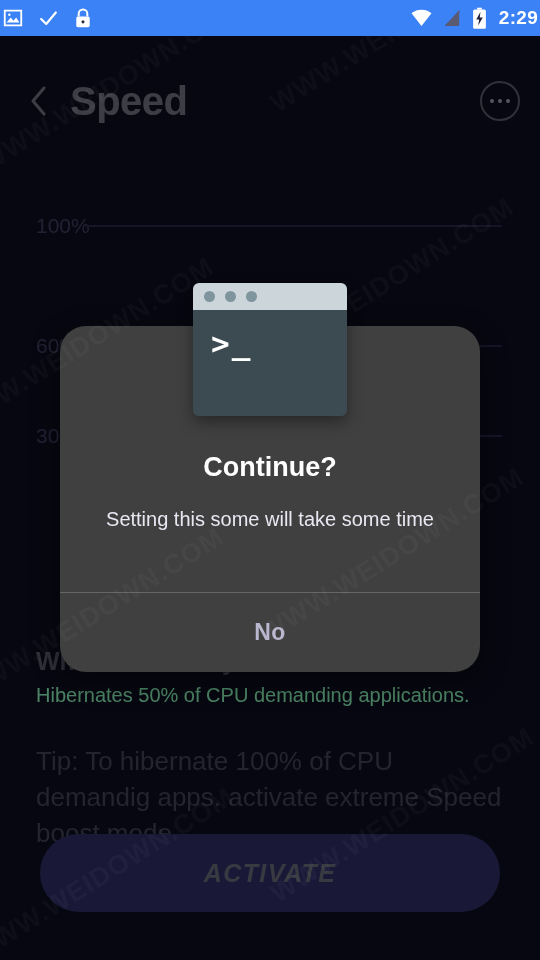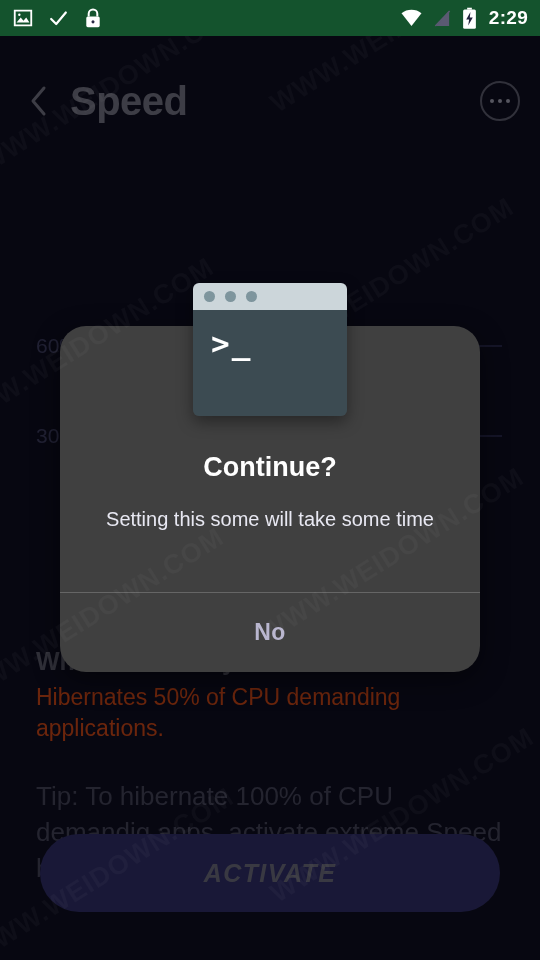--- a/index.html
+++ b/index.html
@@ -31,23 +31,23 @@
     font-weight:bold;
     letter-spacing:1px;
     transform:rotate(-32deg);
     font-family:"Liberation Sans", sans-serif;
   }
 
   
   .statusbar {
     position:absolute; top:0; left:0;
     width:540px; height:36px;
-    background:#14532d;
+    background:#3b82f6;
     display:flex; align-items:center;
-    padding:0 12px;
+    padding:0 2px;
     z-index:10;
   }
   .sb-left { display:flex; align-items:center; gap:13px; }
   .sb-right { display:flex; align-items:center; gap:10px; margin-left:auto; }
   .sb-time {
     color:#ffffff; font-size:19px; font-weight:bold;
     letter-spacing:0.3px; margin-left:2px;
   }
   .ic { display:block; }
 
@@ -113,22 +113,22 @@
     z-index:2;
   }
   .info-head {
     color:#55555f;
     font-size:25px;
     font-weight:bold;
     line-height:1.3;
     margin-bottom:4px;
   }
   .info-body {
-    color:#c2410c;
-    font-size:23px;
+    color:#86efac;
+    font-size:20px;
     line-height:1.35;
   }
   .info-tip {
     color:#3f3f4d;
     font-size:26px;
     line-height:1.4;
     margin-top:34px;
   }
 
   
@@ -245,20 +245,24 @@
     line-height:1;
     letter-spacing:2px;
   }
 </style>
 </head>
 <body>
 
 <div id="screen">
 
   <div class="chart-area">
+    <div class="grid-row" style="top:44px;">
+      <span class="grid-label">100%</span>
+      <span class="grid-line"></span>
+    </div>
     <div class="grid-row" style="top:164px;">
       <span class="grid-label">60%</span>
       <span class="grid-line"></span>
     </div>
     <div class="grid-row" style="top:254px;">
       <span class="grid-label">30%</span>
       <span class="grid-line"></span>
     </div>
   </div>
 

